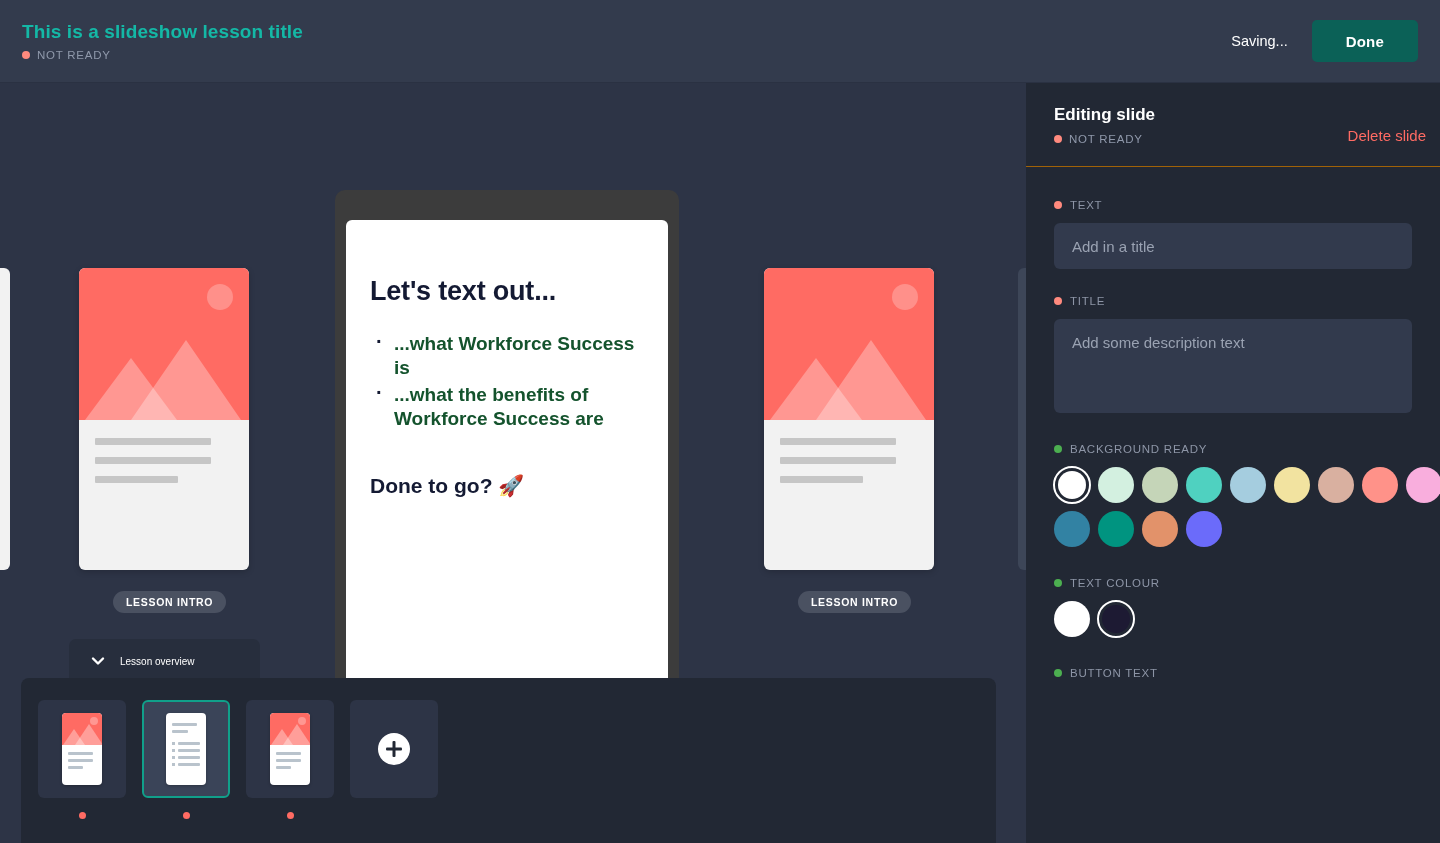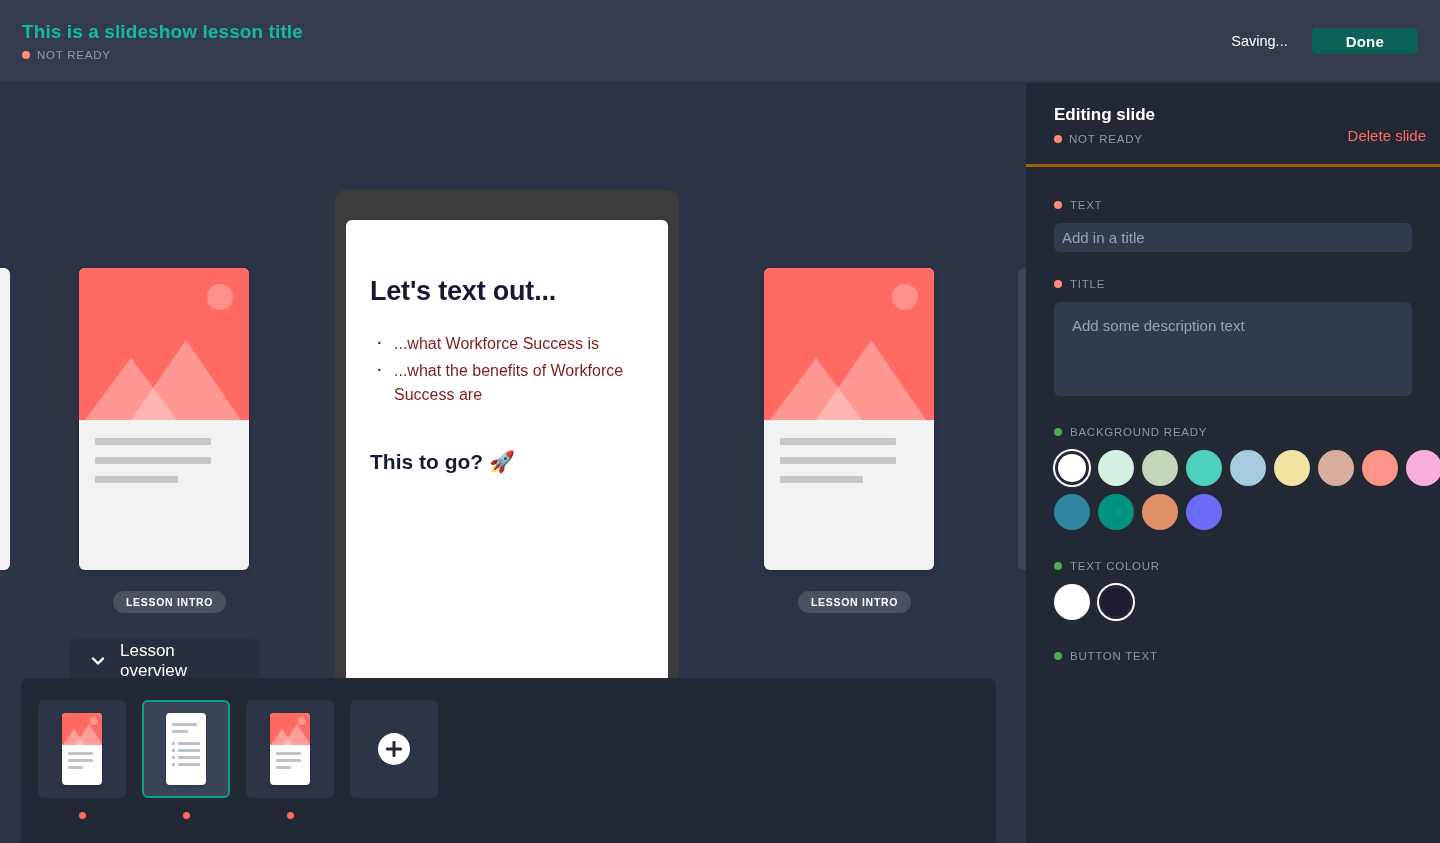--- a/index.html
+++ b/index.html
@@ -29,21 +29,21 @@
   .dot-red { background: #ff8a7e; }
   .dot-green { background: #4caf50; }
   .status-text {
     font-size: 11.5px; color: #9099ab; letter-spacing: .75px;
   }
   .topbar-right { display: flex; align-items: center; gap: 24px; }
   .saving-text { font-size: 14.5px; color: #ffffff; }
   .done-btn {
     background: #0b6157; color: #ffffff; border: none;
     font-family: inherit; font-size: 15px; font-weight: bold;
-    padding: 0 34px; height: 26px; border-radius: 5px; cursor: pointer;
+    padding: 0 34px; height: 42px; border-radius: 5px; cursor: pointer;
     letter-spacing: .2px;
   }
 
   
   .canvas {
     position: absolute; left: 0; top: 83px; width: 1026px; height: 760px;
     background: #2d3446; overflow: hidden;
   }
 
   
@@ -103,37 +103,37 @@
     background: #ffffff; border-radius: 6px 6px 0 0;
     padding: 56px 24px 0 24px; position: relative; overflow: hidden;
   }
   .slide-h1 {
     font-size: 27px; font-weight: bold; color: #141a33;
     letter-spacing: -.2px; margin-bottom: 25px;
   }
   .slide-list { list-style: none; }
   .slide-list li {
     position: relative; padding-left: 24px; margin-bottom: 3px;
-    font-size: 16px; line-height: 24px; color: #7f1d1d;
+    font-size: 19px; line-height: 24px; color: #14532d; font-weight: bold;
   }
   .slide-list li::before {
     content: "\00B7"; position: absolute; left: 6px; top: -3px;
     font-size: 20px; color: #141a33;
   }
   .slide-h2 {
     margin-top: 43px; font-size: 21px; font-weight: bold; color: #141a33;
   }
 
   
   .overview-tab {
     position: absolute; left: 69px; top: 556px;
     width: 191px; height: 44px; background: #272e3d;
     border-radius: 7px 7px 0 0;
     display: flex; align-items: center; gap: 15px; padding: 0 22px;
-    color: #ffffff; font-size: 17px; cursor: pointer;
+    color: #ffffff; font-size: 10px; cursor: pointer;
   }
   .chev { width: 14px; height: 14px; flex: 0 0 auto; }
 
   
   .filmstrip {
     position: absolute; left: 21px; top: 678px; width: 975px; height: 165px;
     background: #222834; border-radius: 8px 8px 0 0; padding: 22px 0 0 17px;
     display: flex; gap: 16px;
   }
   .thumb-wrap { display: flex; flex-direction: column; align-items: center; }
@@ -178,36 +178,36 @@
   }
   .plus-circle::before { left: 50%; top: 8px; width: 3px; height: 16px; transform: translateX(-50%); }
   .plus-circle::after { top: 50%; left: 8px; height: 3px; width: 16px; transform: translateY(-50%); }
 
   
   .sidebar {
     position: absolute; right: 0; top: 83px; width: 414px; height: 760px;
     background: #222834; overflow: hidden;
   }
   .sb-head {
-    padding: 22px 28px 20px 28px; border-bottom: 3px solid #a16207;
+    padding: 22px 28px 20px 28px; border-bottom: 1px solid #a16207;
     position: relative; height: 84px;
   }
   .sb-title { font-size: 17px; font-weight: bold; color: #ffffff; margin-bottom: 8px; }
   .sb-delete {
     position: absolute; right: 14px; top: 44px;
     font-size: 15px; color: #ff6b63; cursor: pointer;
   }
   .sb-body { padding: 32px 28px 0 28px; }
   .field-label {
     display: flex; align-items: center; gap: 8px;
     font-size: 11.5px; color: #8d95a6; letter-spacing: .75px; margin-bottom: 12px;
   }
   .input-box {
-    width: 100%; height: 29px; background: #323a4d; border: none; border-radius: 6px;
-    color: #ffffff; font-family: inherit; font-size: 15px; padding: 0 8px;
+    width: 100%; height: 46px; background: #323a4d; border: none; border-radius: 6px;
+    color: #ffffff; font-family: inherit; font-size: 15px; padding: 0 18px;
     outline: none;
   }
   .input-box::placeholder { color: #9aa2b2; }
   .textarea-box {
     width: 100%; height: 94px; background: #323a4d; border: none; border-radius: 6px;
     color: #ffffff; font-family: inherit; font-size: 15px; padding: 15px 18px;
     outline: none; resize: none;
   }
   .textarea-box::placeholder { color: #9aa2b2; }
   .gap-lg { height: 26px; }
@@ -281,21 +281,21 @@
 
     <div class="sliver right" style="left:1018px; top:185px;"></div>
 
     <div class="slide-frame">
       <div class="slide-page">
         <div class="slide-h1">Let's text out...</div>
         <ul class="slide-list">
           <li>...what Workforce Success is</li>
           <li>...what the benefits of Workforce Success are</li>
         </ul>
-        <div class="slide-h2">This to go? 🚀</div>
+        <div class="slide-h2">Done to go? 🚀</div>
 
       </div>
     </div>
 
     <div class="overview-tab">
       <svg class="chev" viewBox="0 0 14 14">
         <path d="M2 4.5 L7 9.5 L12 4.5" stroke="#ffffff" stroke-width="2.4" fill="none" stroke-linecap="round" stroke-linejoin="round"></path>
       </svg>
       <span>Lesson overview</span>
     </div>

